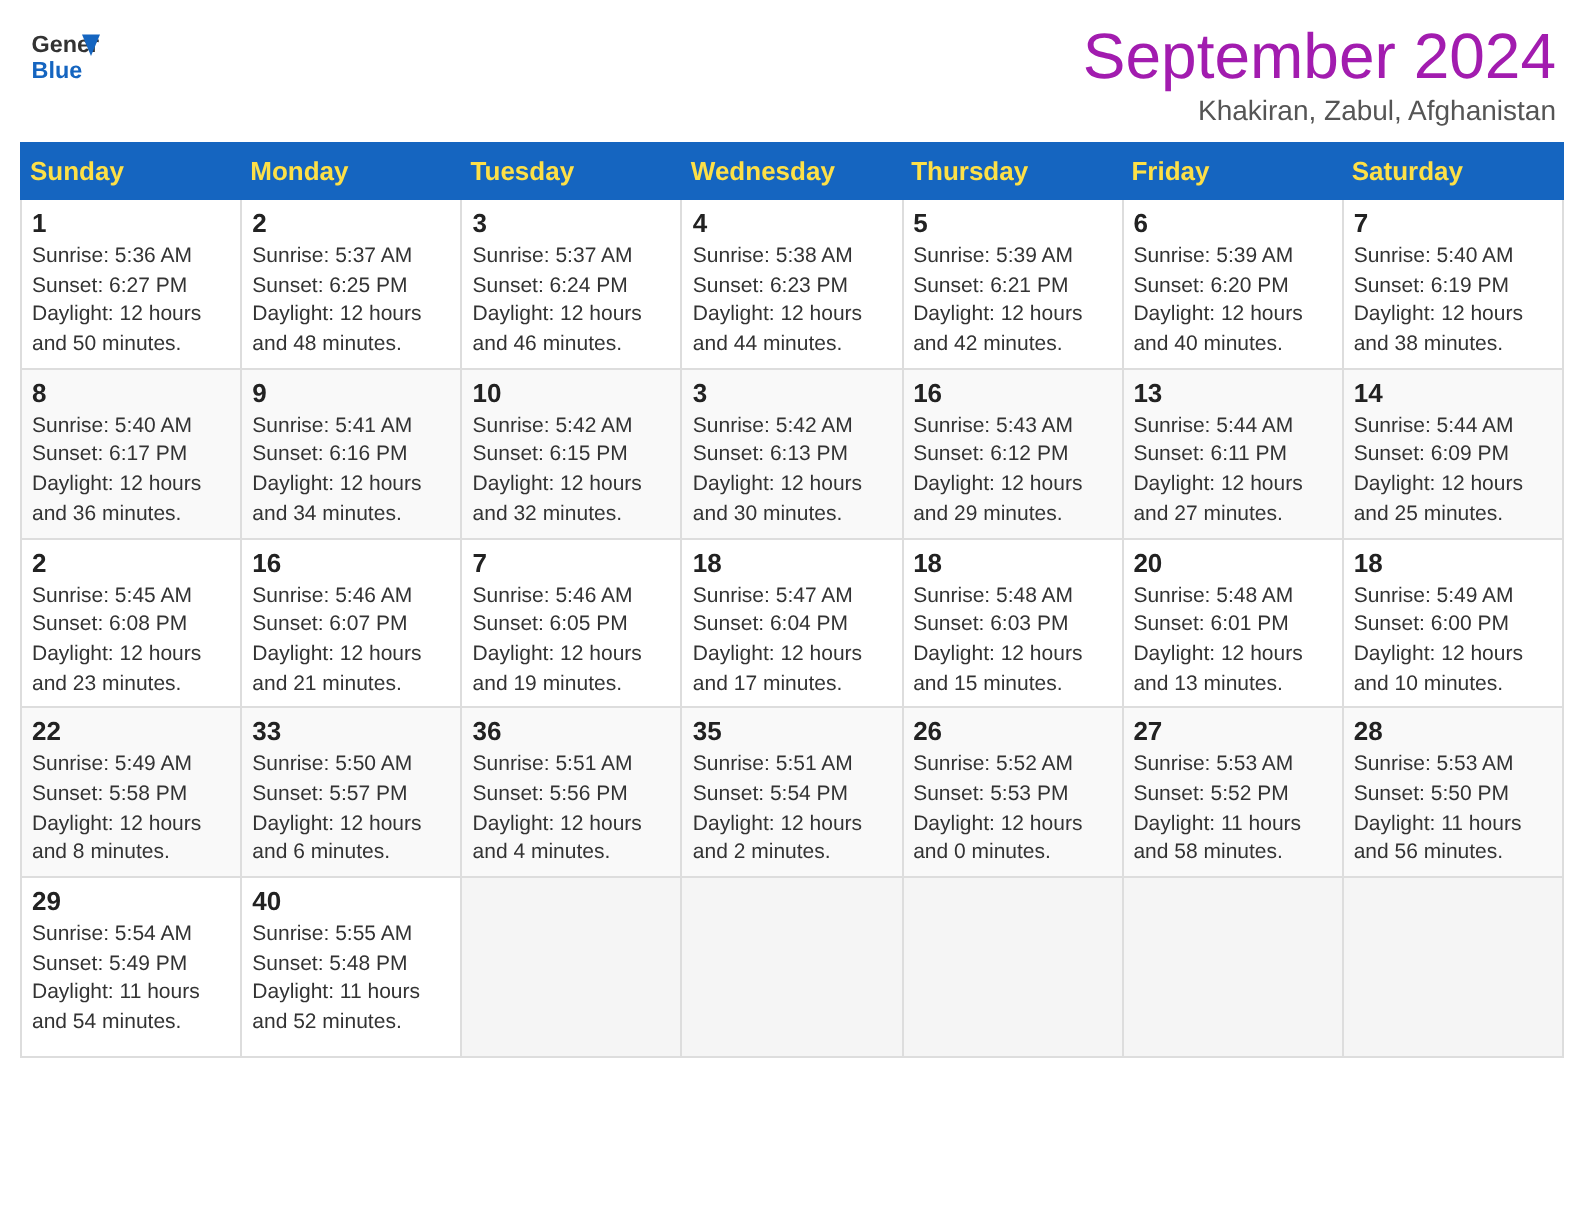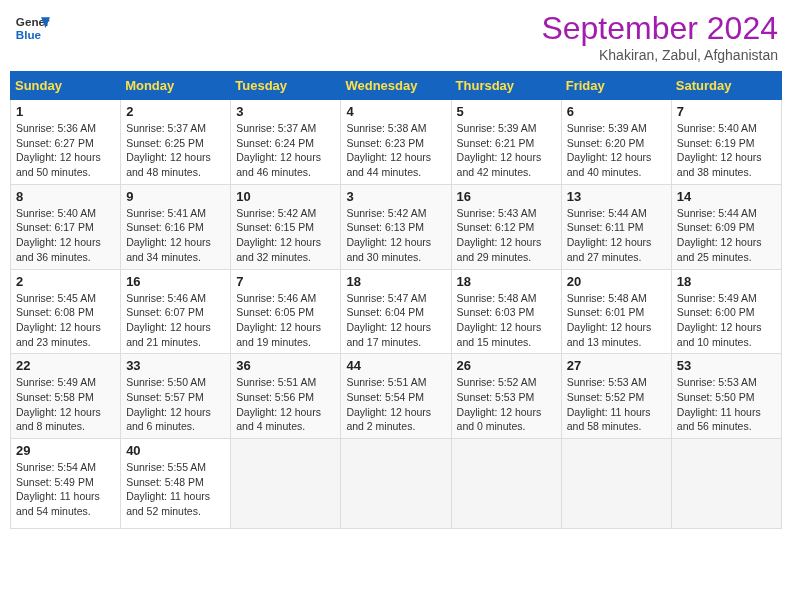--- a/index.html
+++ b/index.html
@@ -209,33 +209,33 @@
       </td>
         <td>
         <span class="day-number">33</span>
         <span class="day-info">Sunrise: 5:50 AM<br>Sunset: 5:57 PM<br>Daylight: 12 hours and 6 minutes.</span>
       </td>
         <td>
         <span class="day-number">36</span>
         <span class="day-info">Sunrise: 5:51 AM<br>Sunset: 5:56 PM<br>Daylight: 12 hours and 4 minutes.</span>
       </td>
         <td>
-        <span class="day-number">44</span>
+        <span class="day-number">35</span>
         <span class="day-info">Sunrise: 5:51 AM<br>Sunset: 5:54 PM<br>Daylight: 12 hours and 2 minutes.</span>
       </td>
         <td>
         <span class="day-number">26</span>
         <span class="day-info">Sunrise: 5:52 AM<br>Sunset: 5:53 PM<br>Daylight: 12 hours and 0 minutes.</span>
       </td>
         <td>
         <span class="day-number">27</span>
         <span class="day-info">Sunrise: 5:53 AM<br>Sunset: 5:52 PM<br>Daylight: 11 hours and 58 minutes.</span>
       </td>
         <td>
-        <span class="day-number">53</span>
+        <span class="day-number">28</span>
         <span class="day-info">Sunrise: 5:53 AM<br>Sunset: 5:50 PM<br>Daylight: 11 hours and 56 minutes.</span>
       </td>
       </tr>
       <tr class="last-row">
         <td>
         <span class="day-number">29</span>
         <span class="day-info">Sunrise: 5:54 AM<br>Sunset: 5:49 PM<br>Daylight: 11 hours and 54 minutes.</span>
       </td>
         <td>
         <span class="day-number">40</span>

